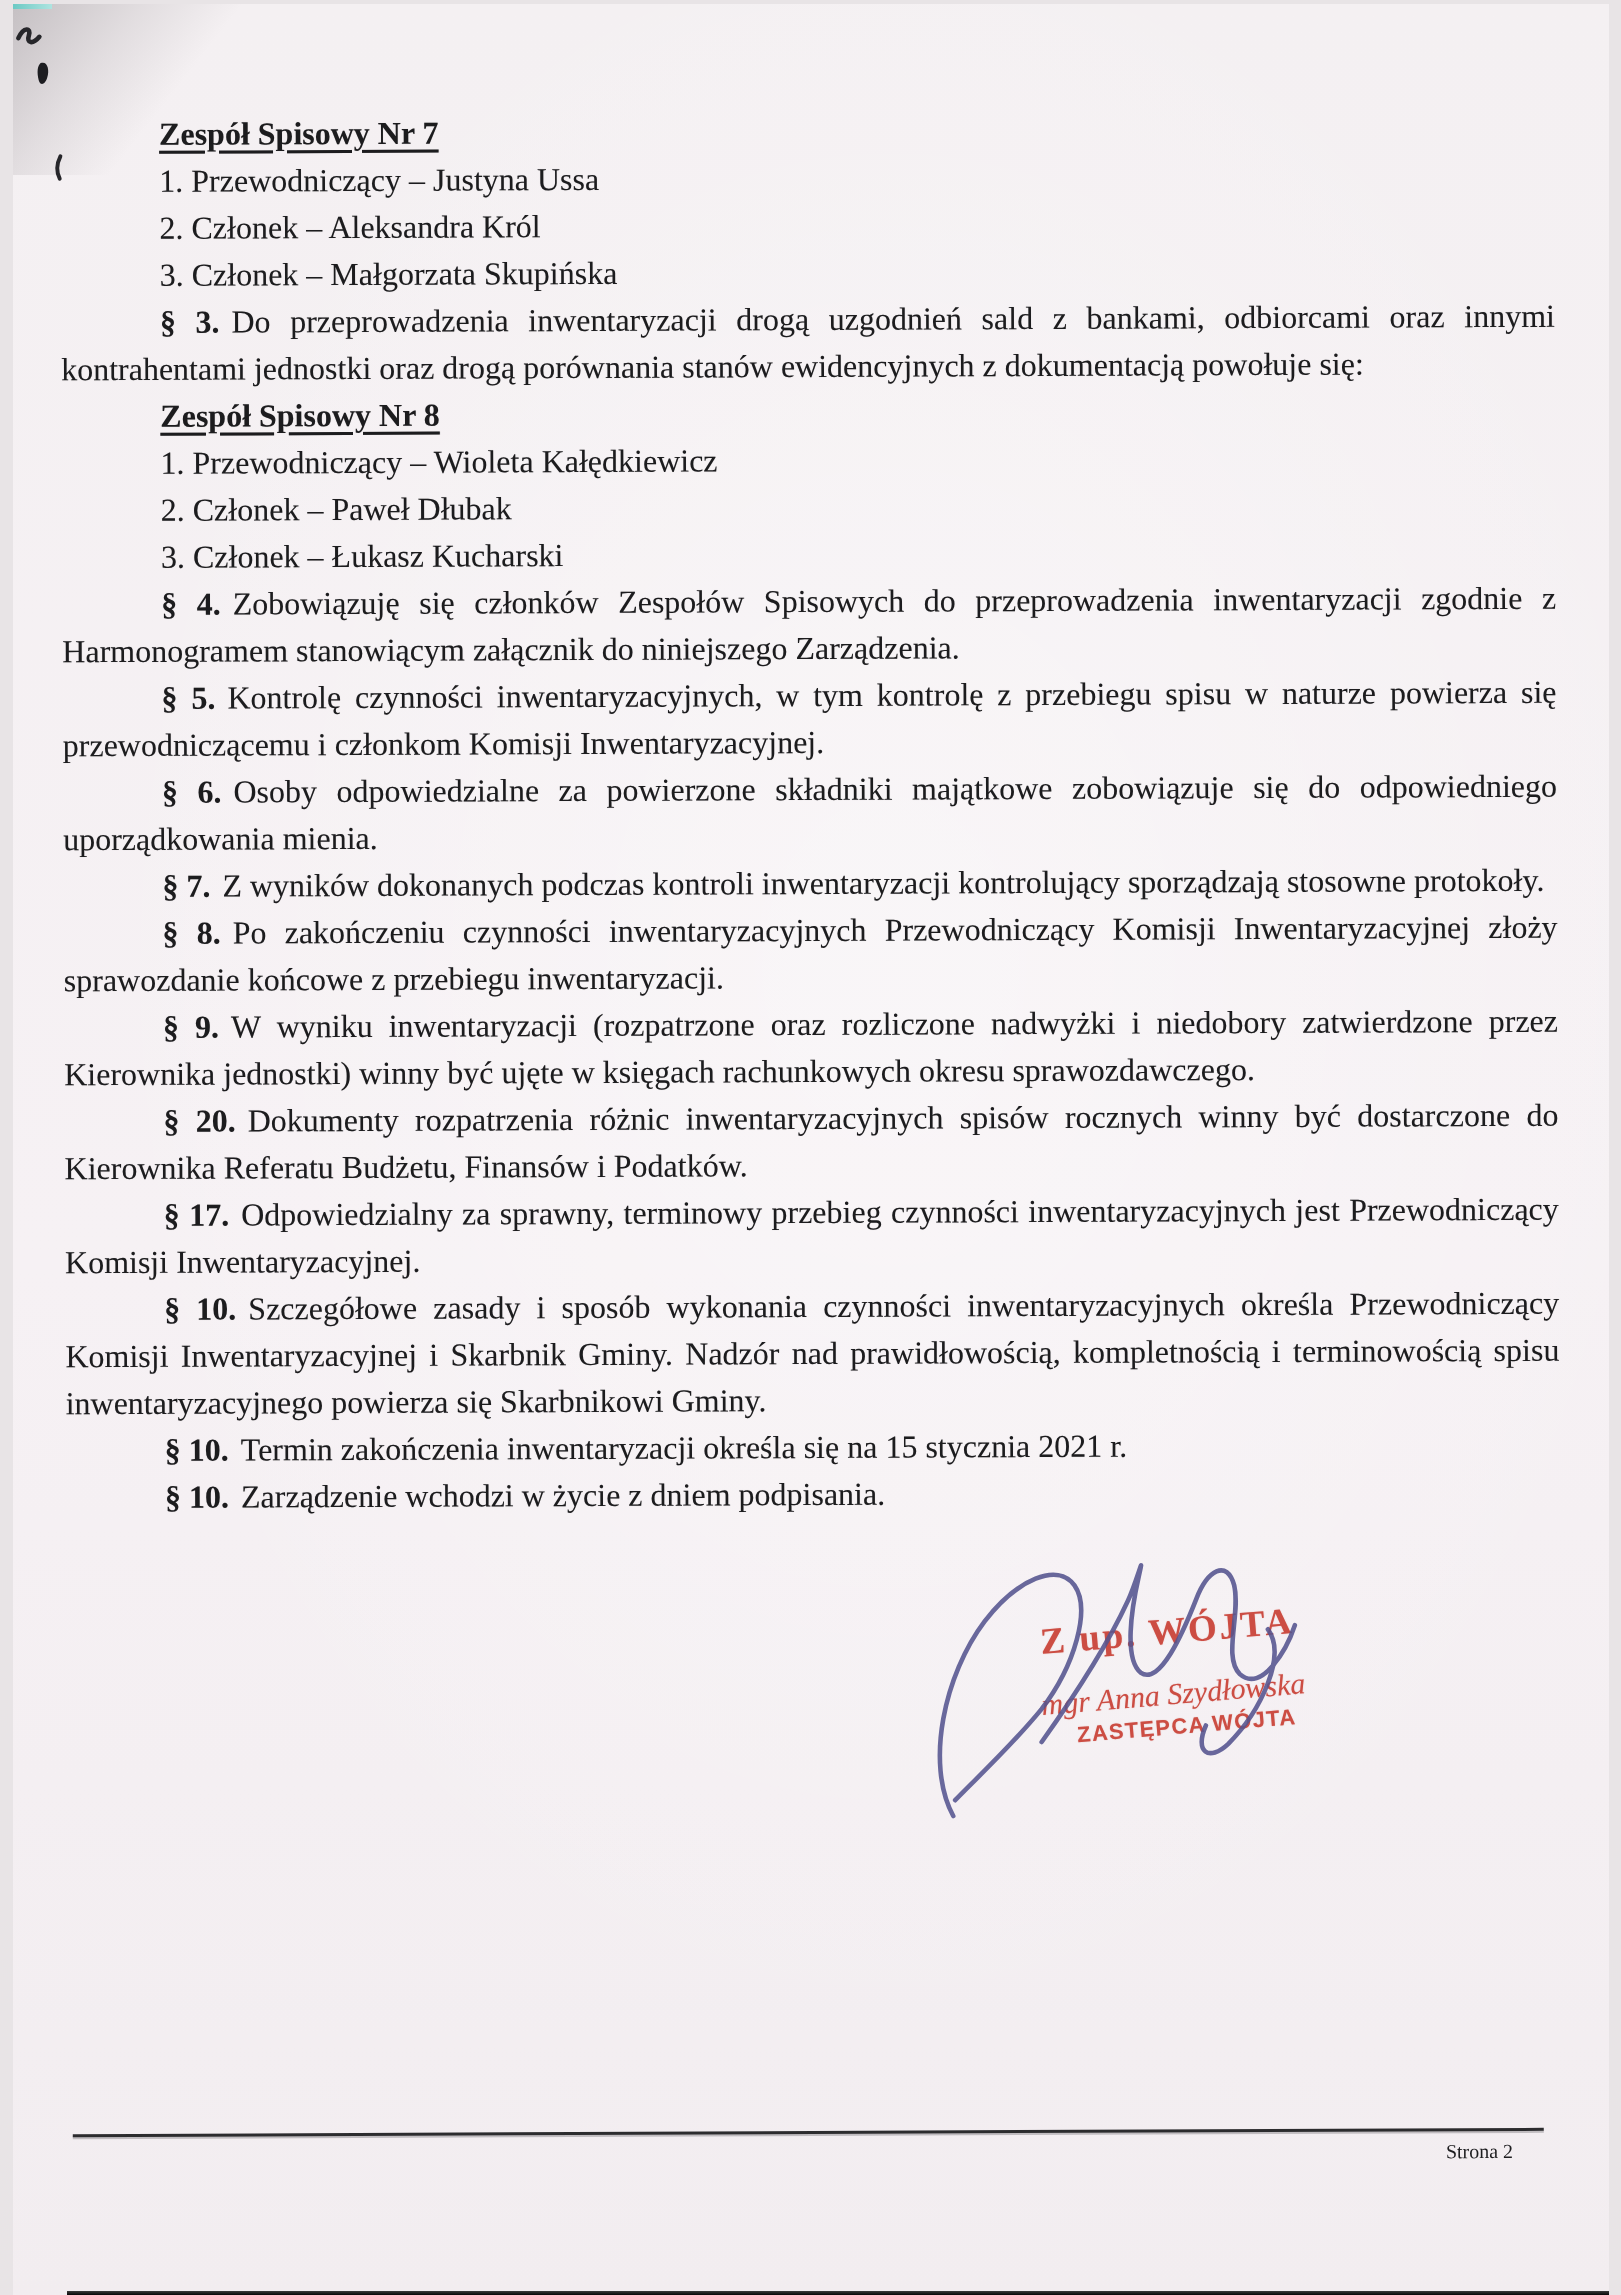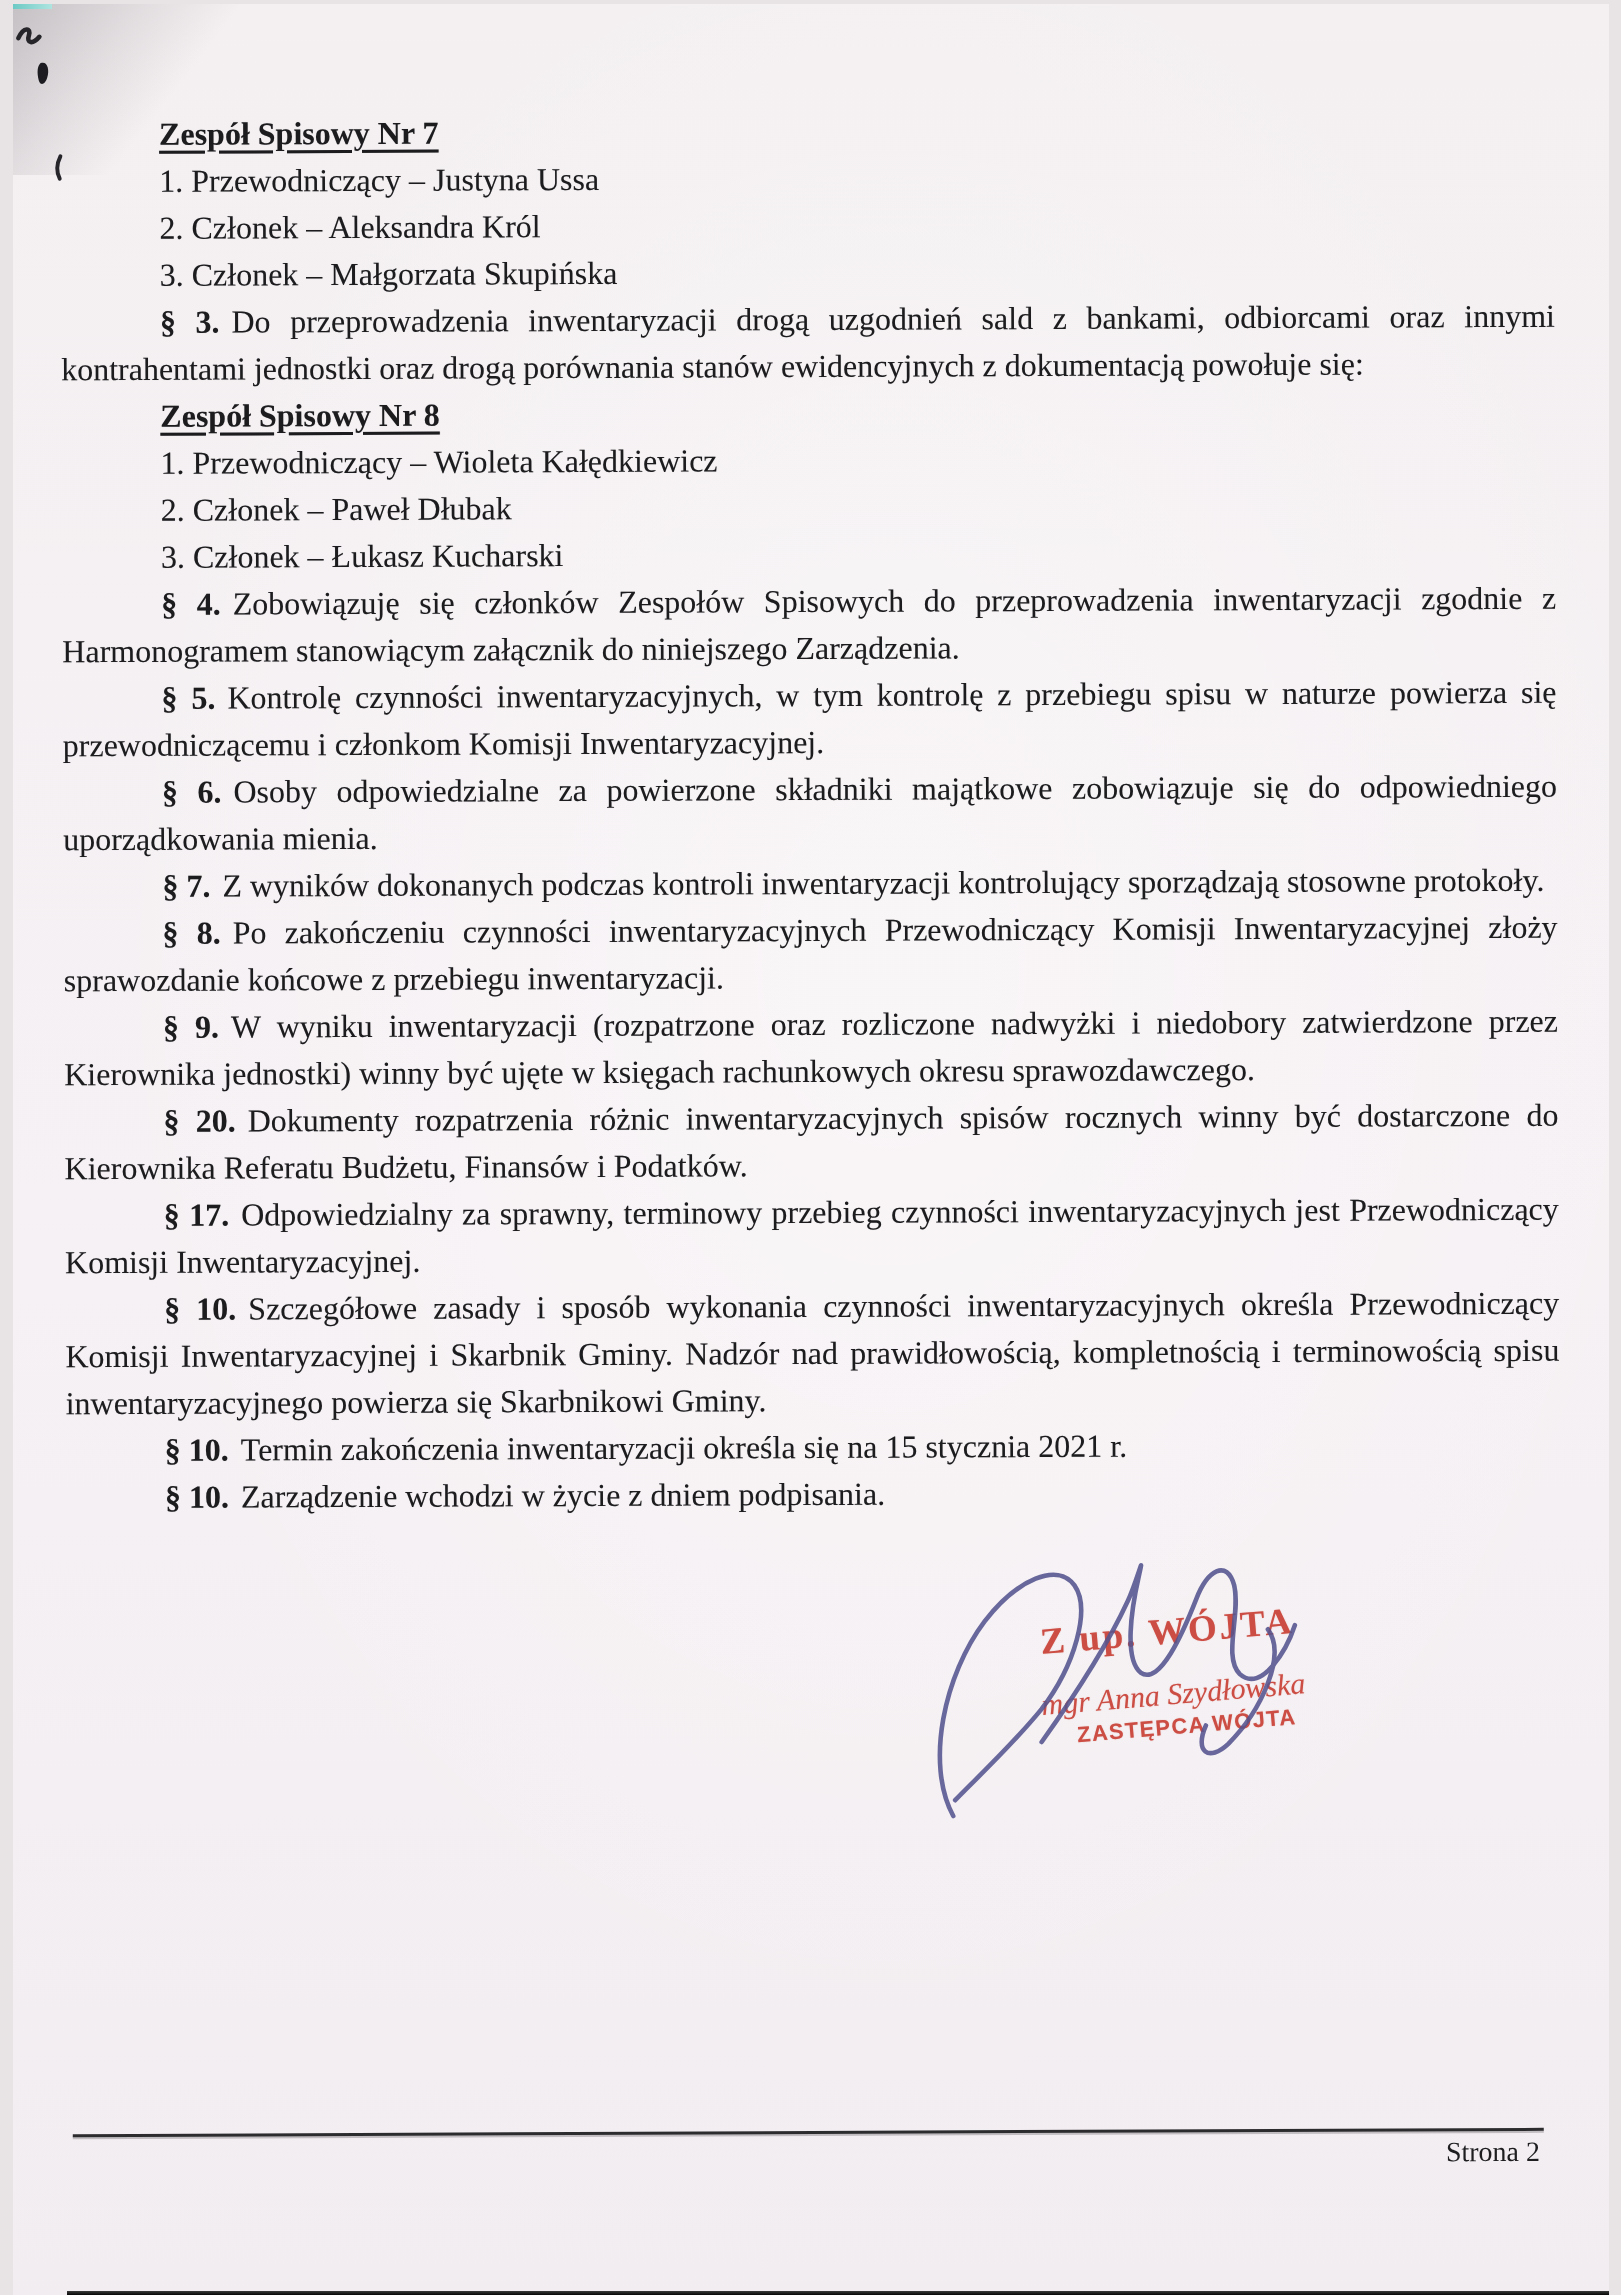--- a/index.html
+++ b/index.html
@@ -77,21 +77,21 @@
   }
   .signature-svg{position:absolute;left:0;top:0;pointer-events:none;}
   
   .footer-rule{
     position:absolute;left:55px;top:2127px;width:1471px;height:2.6px;
     background:#2c2c2e;
     box-shadow:0 2px 0 rgba(44,44,46,.25);
   }
   .footer-page{
     position:absolute;left:1428px;top:2134px;
-    font-size:28px;line-height:33px;color:#1e1e20;
+    font-size:20px;line-height:33px;color:#1e1e20;
   }
 </style>
 </head>
 <body>
 
 <div class="page">
 
   <div class="corner-shadow"></div>
   <div class="teal-sliver"></div>
   <svg class="ink-marks" width="79" height="197" viewBox="0 0 120 300">

